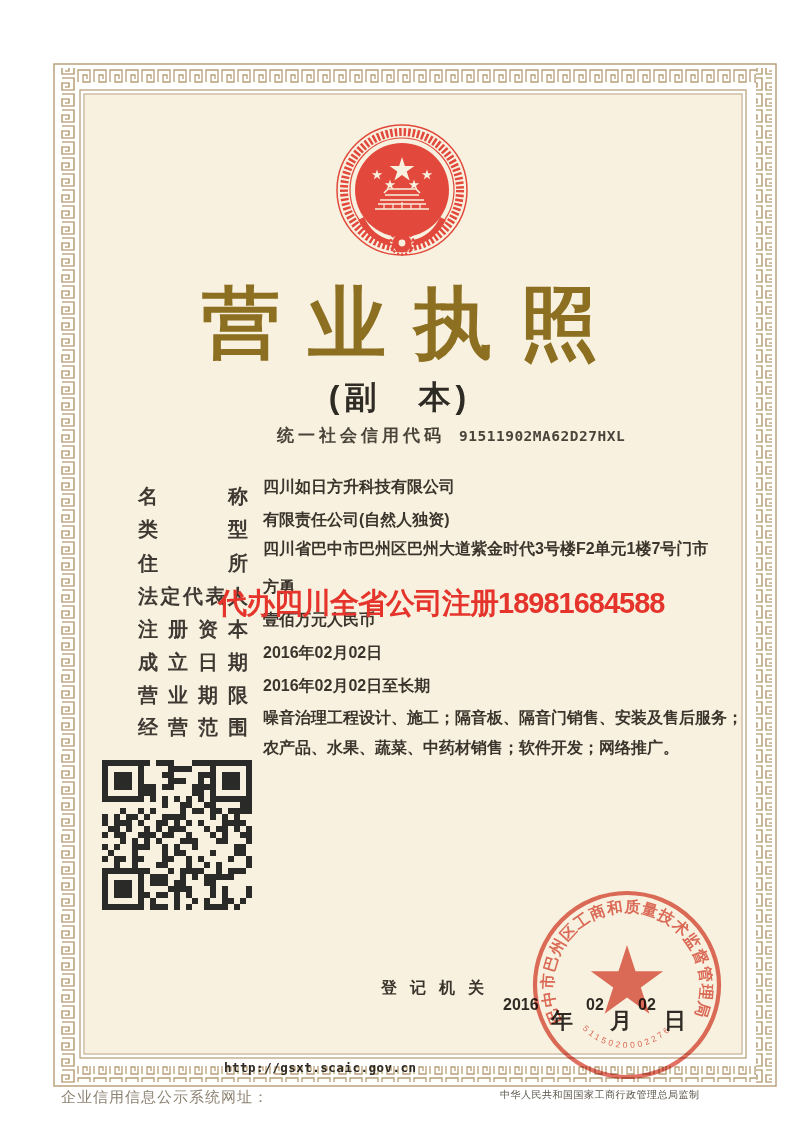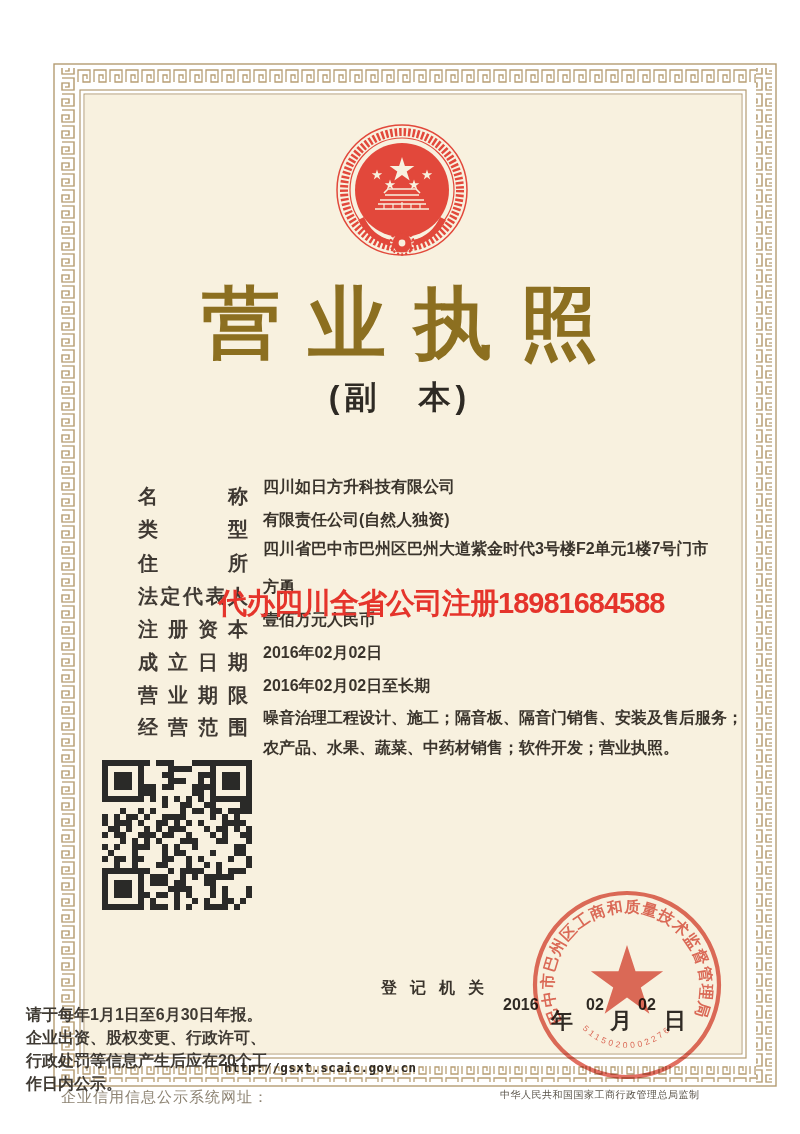--- a/index.html
+++ b/index.html
@@ -96,20 +96,24 @@
       <path d="M44,30 Q34,50 12,56 L12,50 Q30,45 38,27 Z"></path>
       <circle cx="0" cy="53" r="9.5"></circle>
     </g>
     <circle cx="0" cy="53" r="11.5" fill="none" stroke="#e2483b" stroke-width="2.5" stroke-dasharray="2 2.2"></circle>
     <circle cx="0" cy="53" r="3.4" fill="#f8f1df"></circle>
   </svg>
 
   <div class="abs title">营业执照</div>
   <div class="abs subtitle">(副　本)</div>
 
+  <div class="abs credit-line">
+    <span class="credit-label">统一社会信用代码</span>
+    <span class="credit-value">91511902MA62D27HXL</span>
+  </div>
 
   <div id="fields">
       <div class="field-label" style="top: 483px;">
         <span>名</span>
         <span>称</span>
       </div>
       <div class="field-value nowrap" style="top: 472px;">四川如日方升科技有限公司</div>
       <div class="field-label" style="top: 516px;">
         <span>类</span>
         <span>型</span>
@@ -148,21 +152,21 @@
         <span>期</span>
         <span>限</span>
       </div>
       <div class="field-value nowrap" style="top: 671px;">2016年02月02日至长期</div>
       <div class="field-label" style="top: 714px;">
         <span>经</span>
         <span>营</span>
         <span>范</span>
         <span>围</span>
       </div>
-      <div class="field-value" style="top: 703px;">噪音治理工程设计、施工；隔音板、隔音门销售、安装及售后服务；农产品、水果、蔬菜、中药材销售；软件开发；营业执照。</div>
+      <div class="field-value" style="top: 703px;">噪音治理工程设计、施工；隔音板、隔音门销售、安装及售后服务；农产品、水果、蔬菜、中药材销售；软件开发；网络推广。</div>
     </div>
 
   <div class="abs watermark">代办四川全省公司注册18981684588</div>
 
   <svg class="abs qr" id="qr" width="150" height="150" viewBox="0 0 25 25" shape-rendering="crispEdges">
       <rect x="0" y="0" width="1" height="1" fill="#2a2a28"></rect>
       <rect x="1" y="0" width="1" height="1" fill="#2a2a28"></rect>
       <rect x="2" y="0" width="1" height="1" fill="#2a2a28"></rect>
       <rect x="3" y="0" width="1" height="1" fill="#2a2a28"></rect>
       <rect x="4" y="0" width="1" height="1" fill="#2a2a28"></rect>
@@ -491,24 +495,18 @@
     <circle cx="100" cy="99" r="92" fill="none" stroke="#dc5546" stroke-width="4.2"></circle>
     <polygon points="0,-1 0.2245,-0.309 0.951,-0.309 0.3633,0.118 0.5878,0.809 0,0.382 -0.5878,0.809 -0.3633,0.118 -0.951,-0.309 -0.2245,-0.309" transform="translate(100,97) scale(38)" fill="#dc5546"></polygon>
     <text font-size="15.5" fill="#dc5546" font-weight="700" letter-spacing="1">
       <textPath href="#sealArcTop" startOffset="2" textLength="300" lengthAdjust="spacingAndGlyphs">巴中市巴州区工商和质量技术监督管理局</textPath>
     </text>
     <text font-size="8.5" fill="#dc5546" letter-spacing="3" text-anchor="middle">
       <textPath href="#sealArcBottom" startOffset="50%">5115020002276</textPath>
     </text>
   </svg>
 
-  <div class="abs notice" id="notice">
-      <div>请于每年1月1日至6月30日年报。</div>
-      <div>企业出资、股权变更、行政许可、</div>
-      <div>行政处罚等信息产生后应在20个工</div>
-      <div>作日内公示。</div>
-    </div>
 
   <div class="abs site-url">http://gsxt.scaic.gov.cn</div>
   <div class="abs site-label">企业信用信息公示系统网址：</div>
   <div class="abs issuer">中华人民共和国国家工商行政管理总局监制</div>
 
 </div>
 
 </body></html>

